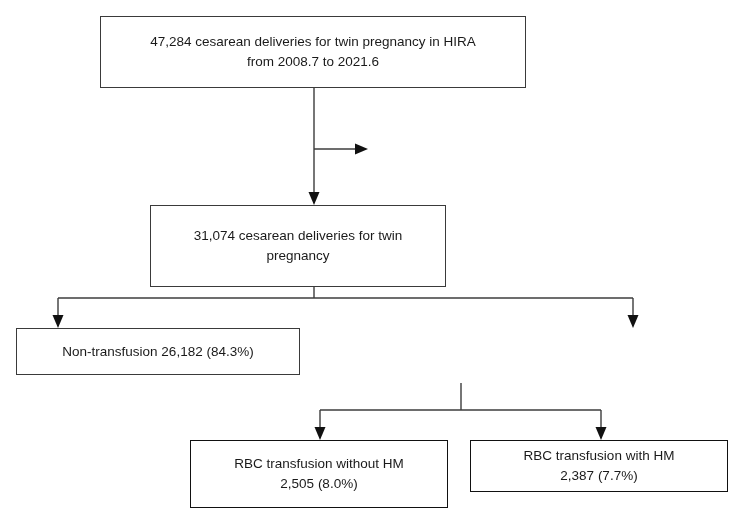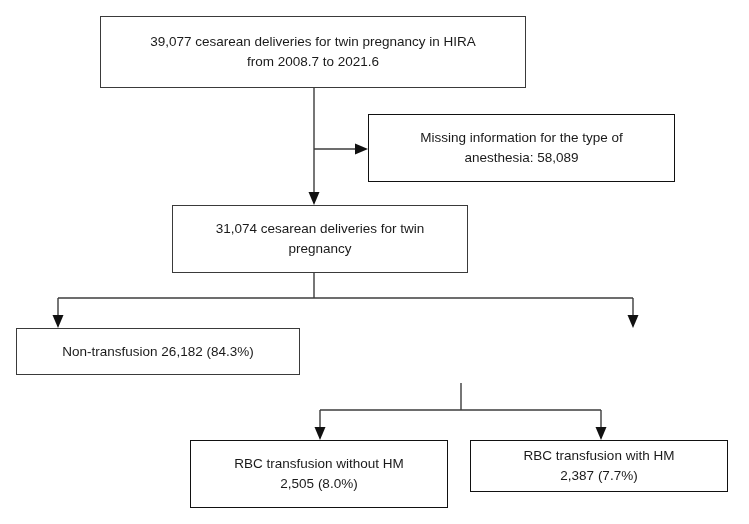--- a/index.html
+++ b/index.html
@@ -83,27 +83,25 @@
     <g>
       <line x1="461" y1="383" x2="461" y2="410"></line>
       <line x1="320" y1="410" x2="601" y2="410"></line>
       <line x1="320" y1="410" x2="320" y2="430"></line>
       <line x1="601" y1="410" x2="601" y2="430"></line>
       <polygon points="320,440 314.5,427 325.5,427"></polygon>
       <polygon points="601,440 595.5,427 606.5,427"></polygon>
     </g>
   </svg>
 
-  <div class="node" style="left:100px; top:16px; width:426px; height:72px;">39,077 cesarean deliveries for twin pregnancy in HIRA
+  <div class="node" style="left:100px; top:16px; width:426px; height:72px;">47,284 cesarean deliveries for twin pregnancy in HIRA
 from 2008.7 to 2021.6</div>
 
-  <div class="node dark" style="left:368px; top:114px; width:307px; height:68px;">Missing information for the type of
-anesthesia: 58,089</div>
 
-  <div class="node" style="left:172px; top:205px; width:296px; height:68px;">31,074 cesarean deliveries for twin
+  <div class="node" style="left:150px; top:205px; width:296px; height:82px;">31,074 cesarean deliveries for twin
 pregnancy</div>
 
   <div class="node" style="left:16px; top:328px; width:284px; height:47px;">Non-transfusion 26,182 (84.3%)</div>
 
 
   <div class="node dark" style="left:190px; top:440px; width:258px; height:68px;">RBC transfusion without HM
 2,505 (8.0%)</div>
 
   <div class="node dark" style="left:470px; top:440px; width:258px; height:52px;">RBC transfusion with HM
 2,387 (7.7%)</div>

